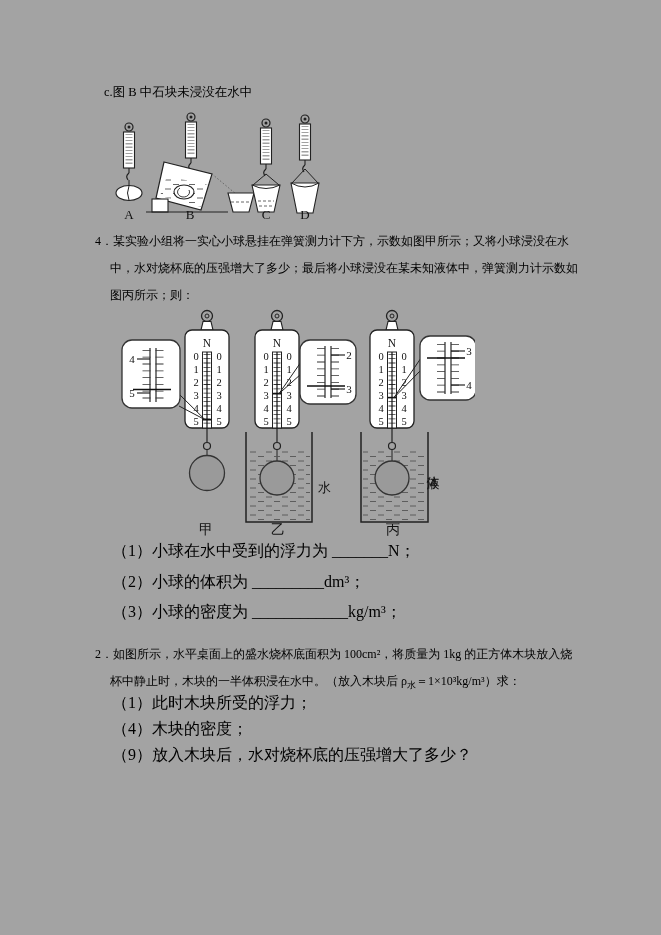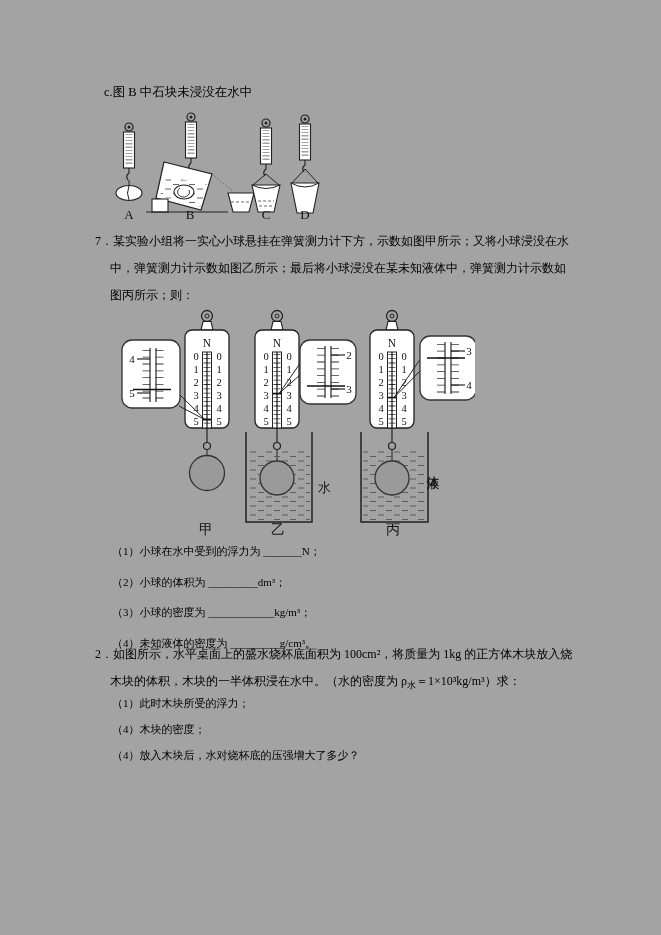--- a/index.html
+++ b/index.html
@@ -4,22 +4,22 @@
 <style>
   html,body { margin:0; padding:0; background:#fff; }
   .page {
     position:relative; width:661px; height:935px; background:#a3a3a3;
     font-family:"Liberation Serif","DejaVu Serif",serif; color:#000;
     overflow:hidden;
   }
   .abs { position:absolute; }
   .txt { font-size:12px; line-height:27px; white-space:nowrap; }
   .hang { padding-left:15px; }
-  .subs30 > div { font-size:11px; line-height:30.5px; white-space:nowrap; }
-  .subs26 > div { font-size:11px; line-height:26px; white-space:nowrap; }
+  .subs30 > div { font-size:16px; line-height:30.5px; white-space:nowrap; }
+  .subs26 > div { font-size:16px; line-height:26px; white-space:nowrap; }
   .note { font-size:12.5px; white-space:nowrap; }
   sub.rho { font-size:9px; }
   svg { display:block; }
   svg text { font-family:"Liberation Serif","DejaVu Serif",serif; fill:#111; }
   .tickNum { font-size:10.5px; }
   .bubNum { font-size:11px; }
   .nUnit { font-size:11.5px; }
   .cap { font-size:14px; }
   .fluid { font-size:13px; }
   .figLab { font-size:13px; }
@@ -85,22 +85,22 @@
       <path d="M191,77 Q205,85 219,77" fill="none" stroke="#222" stroke-width="1"></path>
     </g>
 
     <text class="figLab" x="29" y="113" text-anchor="middle">A</text>
     <text class="figLab" x="90" y="113" text-anchor="middle">B</text>
     <text class="figLab" x="166" y="113" text-anchor="middle">C</text>
     <text class="figLab" x="205" y="113" text-anchor="middle">D</text>
   </svg>
 
   <div class="abs" style="left:95px; top:228px;">
-    <div class="txt">7．某实验小组将一实心小球悬挂在弹簧测力计下方，示数如图甲所示；又将小球浸没在水</div>
-    <div class="txt hang">中，弹簧测力计示数如图乙所示；最后将小球浸没在某未知液体中，弹簧测力计示数如</div>
+    <div class="txt">4．某实验小组将一实心小球悬挂在弹簧测力计下方，示数如图甲所示；又将小球浸没在水</div>
+    <div class="txt hang">中，水对烧杯底的压强增大了多少；最后将小球浸没在某未知液体中，弹簧测力计示数如</div>
     <div class="txt hang">图丙所示；则：</div>
   </div>
 
   <svg class="abs" style="left:105px; top:306px;" width="370" height="235" viewBox="0 0 370 235">
     <defs>
       <pattern id="pw2" width="16" height="9" patternUnits="userSpaceOnUse">
         <path d="M1,2 h6 M9,6.5 h6" stroke="#555" stroke-width="0.9" fill="none"></path>
       </pattern>
       <g id="scaleBody">
         <circle cx="0" cy="-14" r="5.5" fill="none" stroke="#222" stroke-width="1.3"></circle>
@@ -199,27 +199,26 @@
 
     <text class="cap" x="101" y="228" text-anchor="middle">甲</text>
     <text class="cap" x="173" y="228" text-anchor="middle">乙</text>
     <text class="cap" x="288" y="228" text-anchor="middle">丙</text>
   </svg>
 
   <div class="abs subs30" style="left:112px; top:536px;">
     <div>（1）小球在水中受到的浮力为 _______N；</div>
     <div>（2）小球的体积为 _________dm³；</div>
     <div>（3）小球的密度为 ____________kg/m³；</div>
-    <div>（4）未知液体的密度为 _________g/cm³。</div>
   </div>
 
   <div class="abs" style="left:95px; top:641px;">
     <div class="txt">2．如图所示，水平桌面上的盛水烧杯底面积为 100cm²，将质量为 1kg 的正方体木块放入烧</div>
-    <div class="txt hang"><span>木块的体积，木块的一半体积浸在水中。（水的密度为 ρ</span><sub class="rho">水</sub><span>＝1×10³kg/m³）求：</span></div>
+    <div class="txt hang"><span>杯中静止时，木块的一半体积浸在水中。（放入木块后 ρ</span><sub class="rho">水</sub><span>＝1×10³kg/m³）求：</span></div>
   </div>
 
   <div class="abs subs26" style="left:112px; top:690px;">
     <div>（1）此时木块所受的浮力；</div>
     <div>（4）木块的密度；</div>
-    <div>（4）放入木块后，水对烧杯底的压强增大了多少？</div>
+    <div>（9）放入木块后，水对烧杯底的压强增大了多少？</div>
   </div>
 
 </div>
 
 </body></html>

